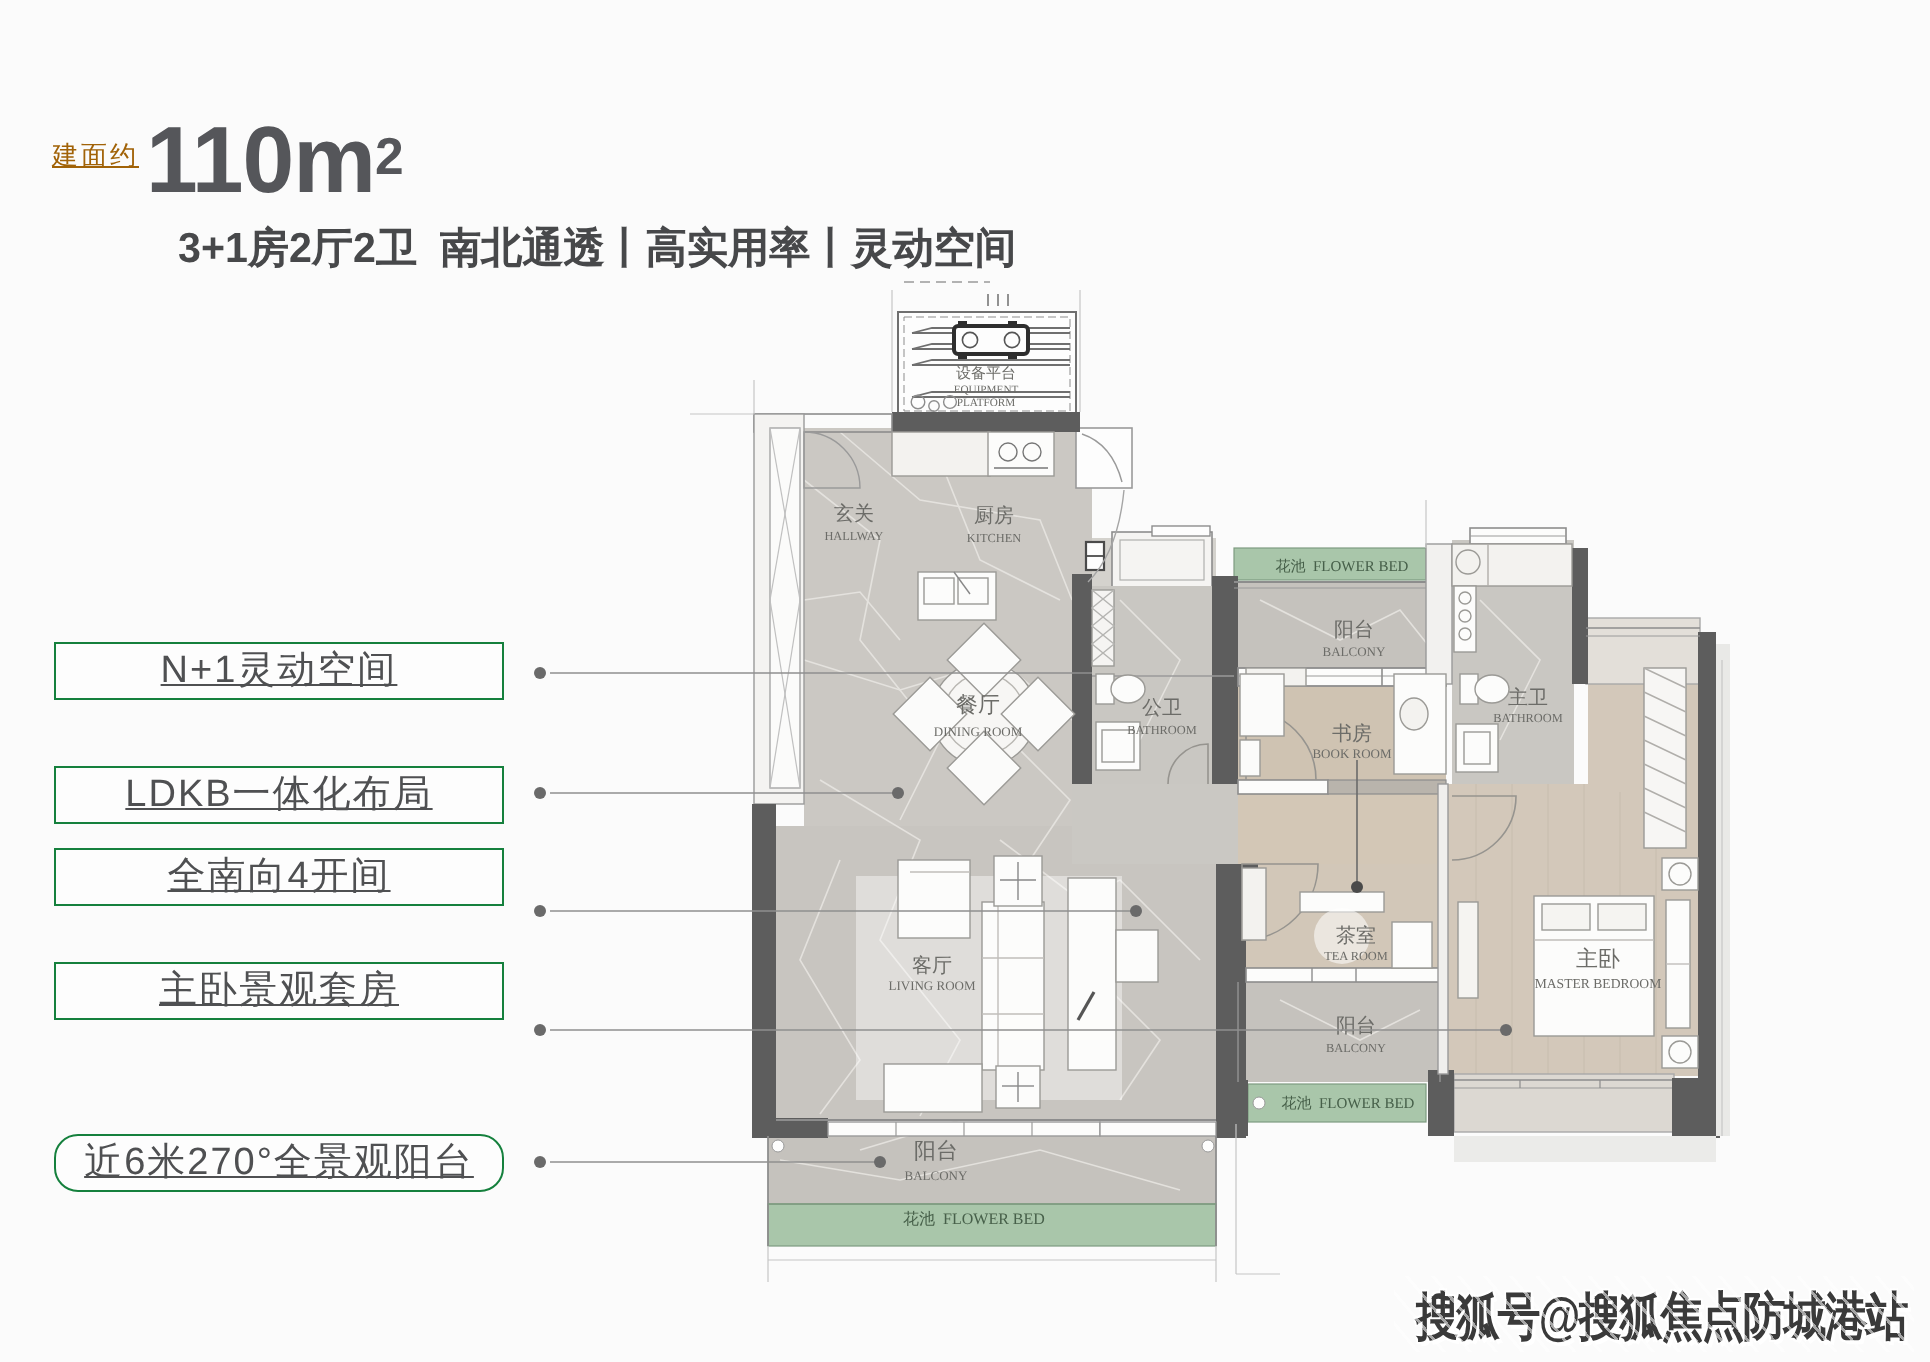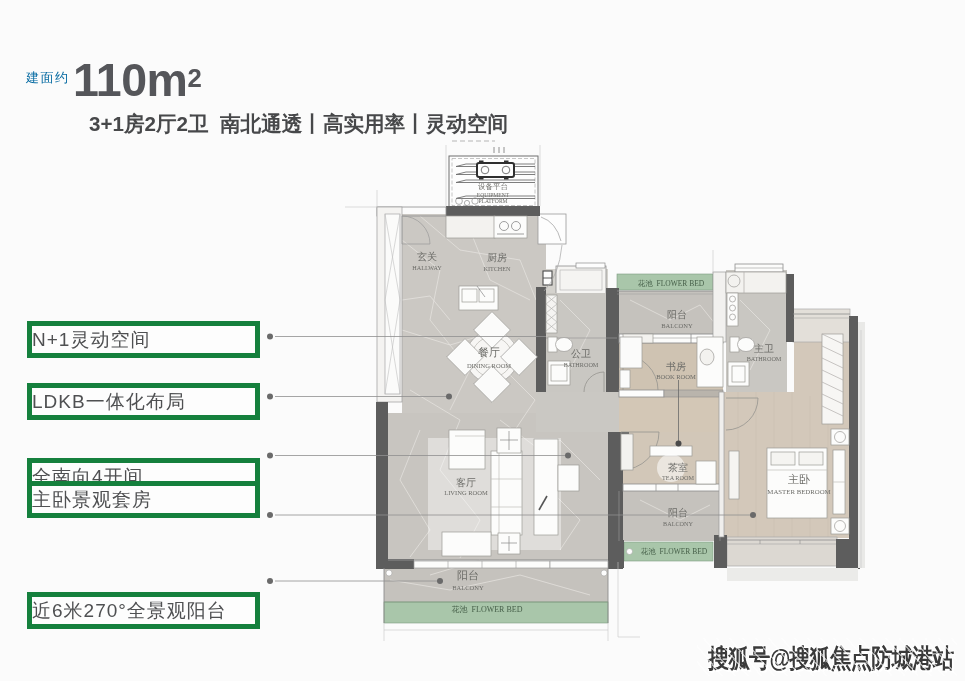--- a/index.html
+++ b/index.html
@@ -1,43 +1,43 @@
 <!DOCTYPE html>
 <html><head>
 <meta charset="utf-8">
 <style>
 html,body{margin:0;padding:0;}
 body{width:965px;height:681px;background:#fbfbfb;font-family:"Liberation Sans",sans-serif;position:relative;overflow:hidden;}
 .abs{position:absolute;}
 #title110{left:73px;top:52px;font-size:47px;font-weight:bold;color:#55565a;letter-spacing:-0.5px;transform:scaleX(0.99);transform-origin:left top;}
 #title110 sup{font-size:26px;vertical-align:9px;letter-spacing:0;}
-#jmy{left:26px;top:69px;font-size:13px;color:#0369a1;letter-spacing:1.5px;}
+#jmy{left:26px;top:69px;font-size:13px;color:#a16207;letter-spacing:1.5px;text-decoration:underline;}
 #subtitle{left:89px;top:110px;font-size:21px;font-weight:bold;color:#47484a;letter-spacing:0;transform:scaleX(0.98);transform-origin:left top;}
-.lbox{left:27px;width:223px;height:27px;border:5px solid #15803d;background:#fdfdfd;font-size:19px;color:#4f5052;line-height:27px;letter-spacing:1px;}
+.lbox{left:27px;width:223px;height:27px;border:1px solid #15803d;background:#fdfdfd;text-align:center;font-size:19px;color:#4f5052;line-height:27px;letter-spacing:1px;text-decoration:underline;}
 #wm{right:12px;top:641px;font-size:26px;font-weight:bold;color:#3a3a3a;letter-spacing:-1px;transform:scaleX(0.82);transform-origin:right top;
  text-shadow:-1px -1px 0 #ffffff,1px -1px 0 #ffffff,-1px 1px 0 #ffffff,2px 2px 0 #ffffff;}
 </style>
 </head>
 <body>
 
 <div class="abs" id="jmy">建面约</div>
 
 <div class="abs" id="title110">110m<sup>2</sup></div>
 
 <div class="abs" id="subtitle">3+1房2厅2卫&nbsp; 南北通透丨高实用率丨灵动空间</div>
 
 <div class="abs lbox" style="top:321px;">N+1灵动空间</div>
 
 <div class="abs lbox" style="top:383px;">LDKB一体化布局</div>
 
-<div class="abs lbox" style="top:458px;">全南向4开间</div>
+<div class="abs lbox" style="top:424px;">全南向4开间</div>
 
 <div class="abs lbox" style="top:481px;">主卧景观套房</div>
 
-<div class="abs lbox" style="top:592px;">近6米270°全景观阳台</div>
+<div class="abs lbox" style="top:567px;border-radius:12px;">近6米270°全景观阳台</div>
 
 <svg class="abs" style="left:0;top:0;" width="965" height="681" viewBox="0 0 965 681">
 <defs>
 <filter id="marble" x="-5%" y="-5%" width="110%" height="110%">
   <feTurbulence type="fractalNoise" baseFrequency="0.055" numOctaves="3" seed="7" result="n"></feTurbulence>
   <feColorMatrix in="n" type="matrix" values="0 0 0 0 0.78 0 0 0 0 0.77 0 0 0 0 0.74 0.6 0.6 0.6 0 0" result="tex"></feColorMatrix>
   <feComposite in="tex" in2="SourceGraphic" operator="in" result="texc"></feComposite>
   <feBlend in="SourceGraphic" in2="texc" mode="multiply"></feBlend>
 </filter>
 </defs>

